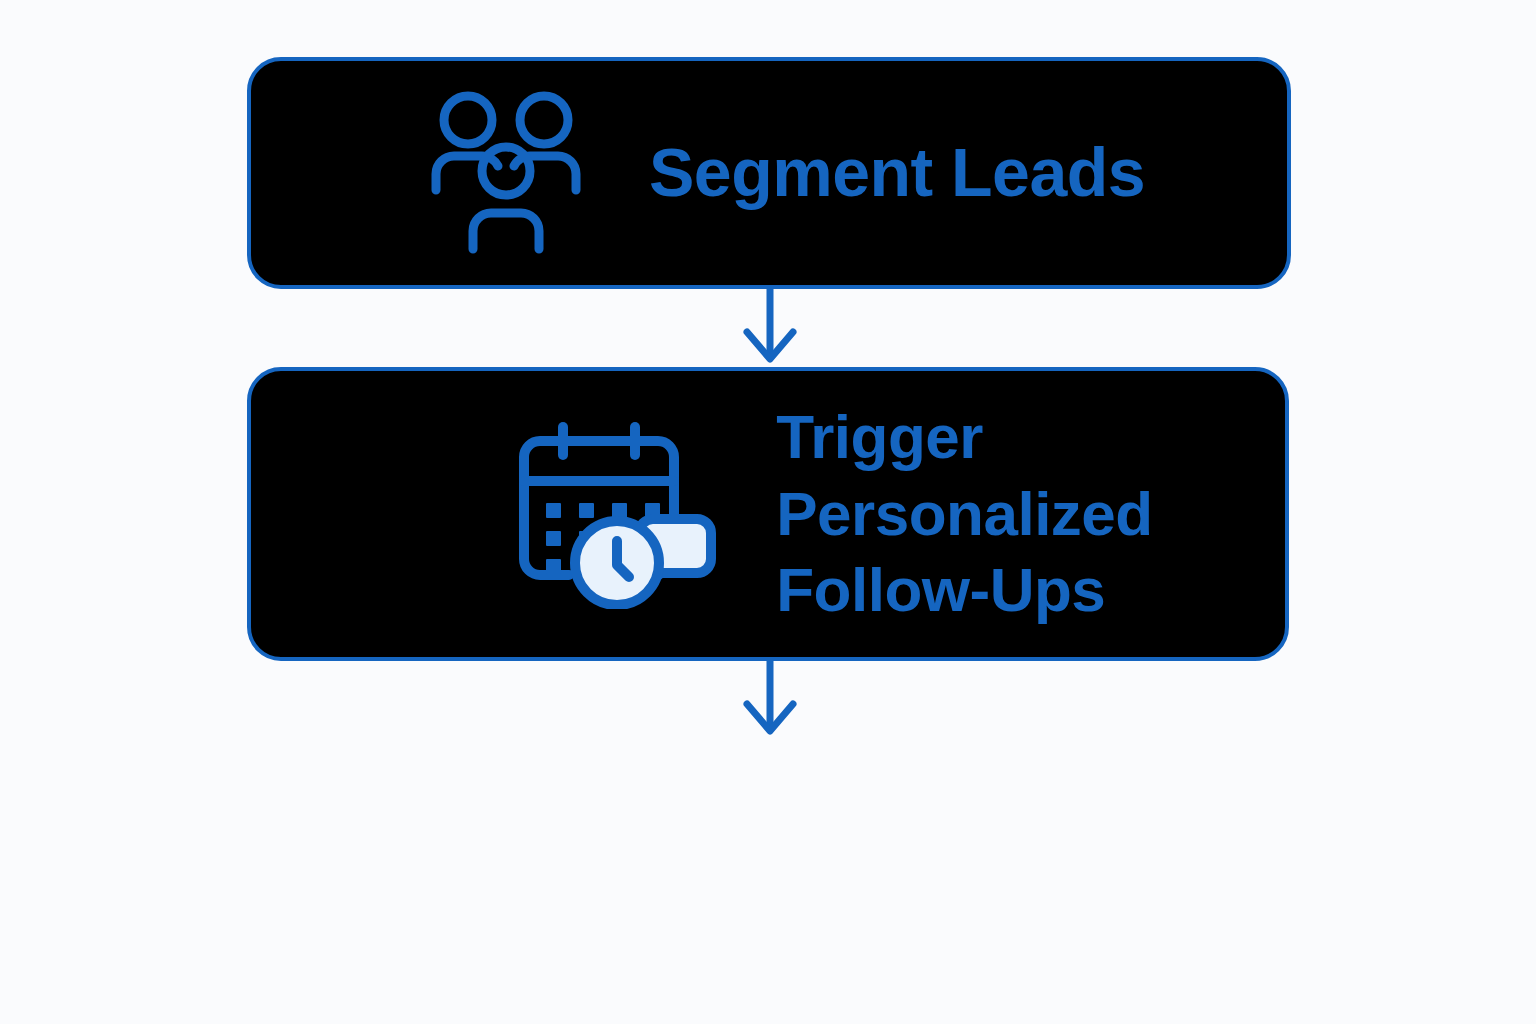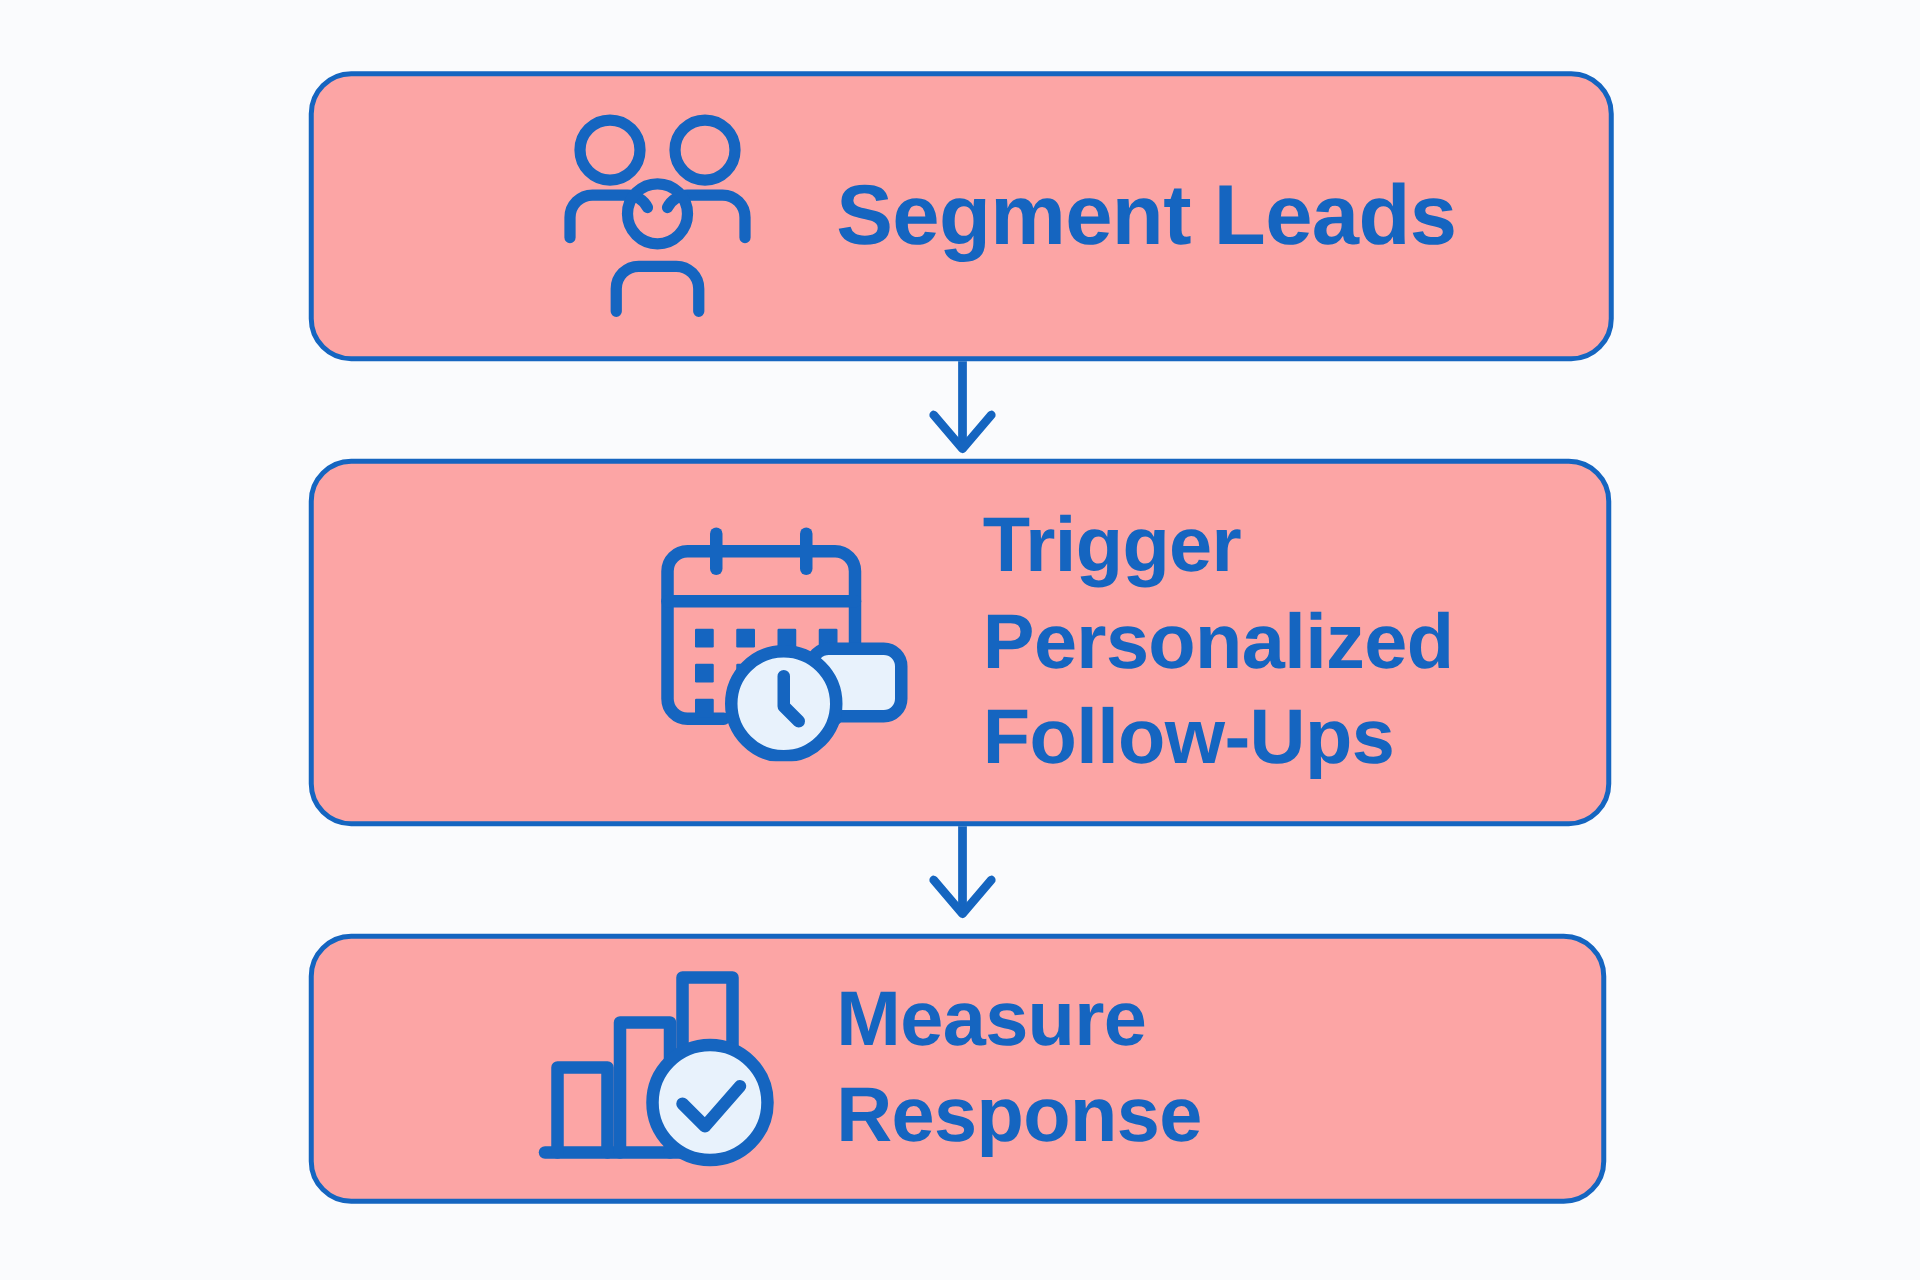--- a/index.html
+++ b/index.html
@@ -17,26 +17,25 @@
 
   .flow-canvas {
     position: absolute;
     inset: 0;
   }
 
   
   .step-box {
     position: absolute;
     box-sizing: border-box;
-    background: #fca5a5;
+    background: #000000;
     border: 4px solid #1565c0;
     border-radius: 34px;
     display: flex;
     align-items: center;
-    padding-left: 20px;
   }
 
   #box-1 { left: 247px; top:  57px; width: 1044px; height: 232px; }
   #box-2 { left: 247px; top: 367px; width: 1042px; height: 294px; justify-content: center; }
   #box-3 { left: 247px; top: 747px; width: 1038px; height: 216px; }
 
   .step-icon {
     flex: 0 0 auto;
     display: flex;
     align-items: center;
@@ -126,33 +125,14 @@
 Follow-Ups</div>
   </div>
 
   <div class="flow-arrow" id="arrow-2">
     <svg width="60" height="78" viewBox="0 0 60 78" fill="none" stroke="#1565c0" stroke-width="7" stroke-linecap="round" stroke-linejoin="round">
       <line x1="30" y1="0" x2="30" y2="68"></line>
       <polyline points="7,43 30,70 53,43"></polyline>
     </svg>
   </div>
 
-  <div class="step-box" id="box-3">
-    <div class="step-icon">
-      <svg width="196" height="170" viewBox="0 0 196 170" fill="none" stroke="#1565c0" stroke-width="10" stroke-linecap="round" stroke-linejoin="round">
-
-        <line x1="8" y1="152" x2="116" y2="152"></line>
-
-        <path d="M18 152 V84 h40 v68"></path>
-
-        <path d="M68 152 V48 h40 v104"></path>
-
-        <path d="M118 86 V12 h40 v62"></path>
-
-        <circle cx="140" cy="112" r="46" fill="#e8f2fc"></circle>
-        <polyline points="118,113 136,131 164,99"></polyline>
-      </svg>
-    </div>
-    <div class="step-label">Measure
-Response</div>
-  </div>
 
 </div>
 
 </body></html>

